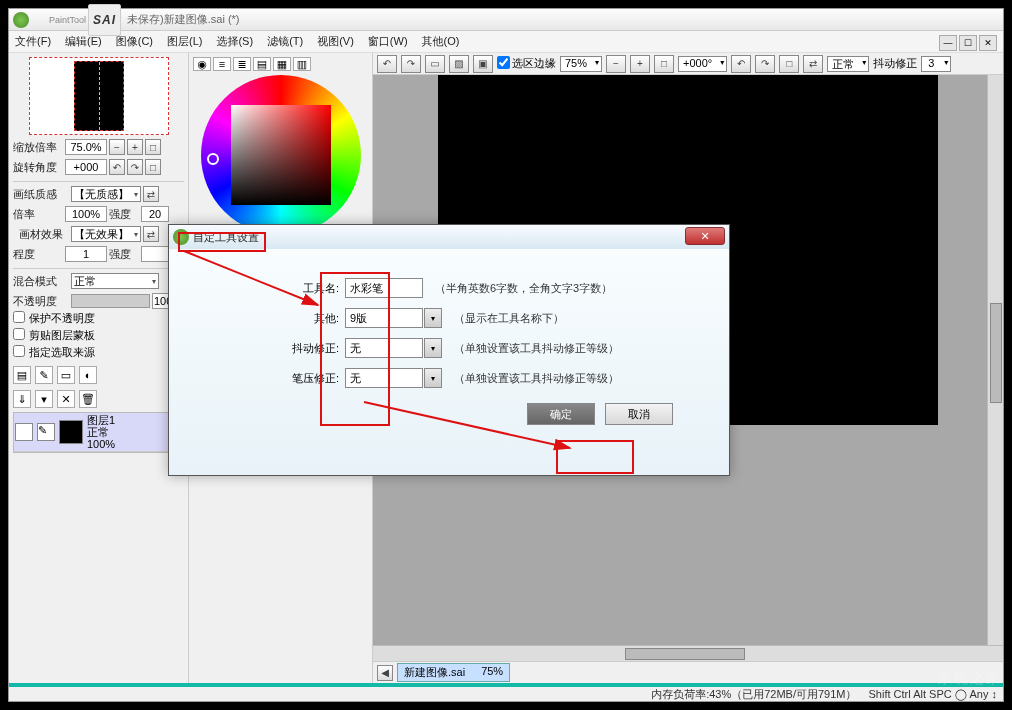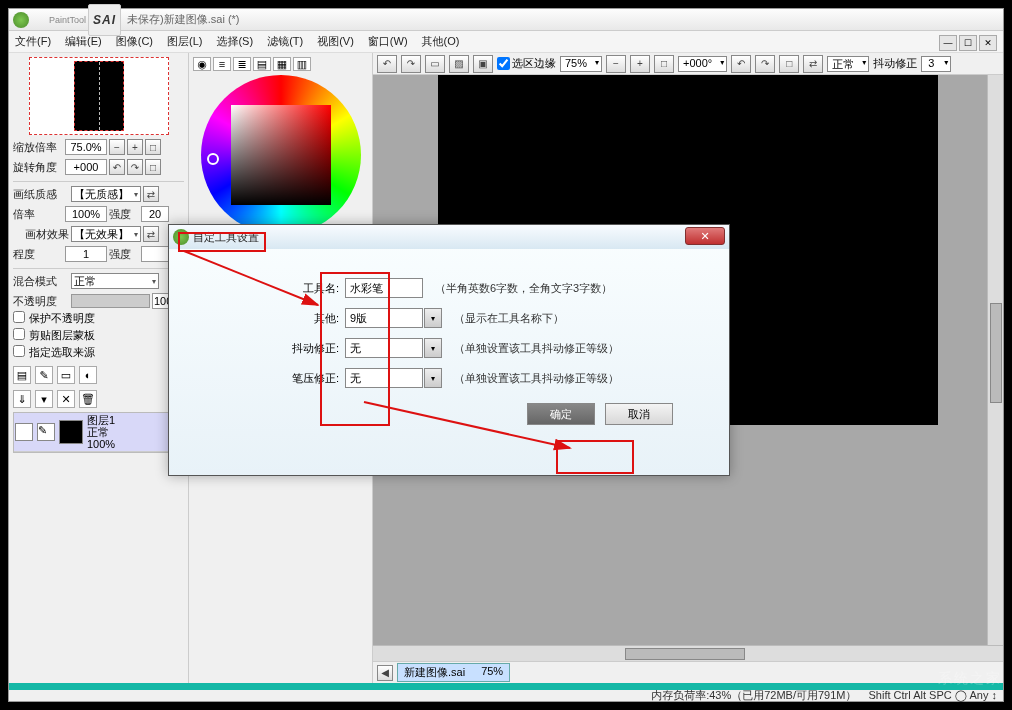--- a/index.html
+++ b/index.html
@@ -8,21 +8,21 @@
 .titlebar { height: 22px; background: linear-gradient(#fdfdfd,#e8e8e8); display: flex; align-items: center; padding: 0 4px; border-bottom: 1px solid #ccc; }
 .titlebar .logo { width: 16px; height: 16px; background: radial-gradient(#7ec850,#4a8a2a); border-radius: 50%; margin-right: 4px; }
 .titlebar .brand { font-style: italic; font-weight: bold; font-size: 12px; letter-spacing: 1px; color: #333; background: #eee; padding: 8px 4px; border: 1px solid #ccc; border-radius: 2px; }
 .titlebar .brand0 { font-size: 9px; color: #888; margin-right: 2px; padding-left: 16px; }
 .titlebar .doc { margin-left: 6px; color: #666; font-size: 11px; }
 .menubar { height: 22px; display: flex; align-items: center; padding: 0 6px; gap: 14px; background: #f5f5f5; border-bottom: 1px solid #ddd; }
 .menubar span { color: #222; cursor: default; }
 .win-ctrl { position: absolute; right: 6px; top: 26px; display: flex; gap: 2px; }
 .win-ctrl div { width: 18px; height: 16px; background: #e6e6e6; border: 1px solid #aaa; display: flex; align-items: center; justify-content: center; font-size: 9px; }
 .content { position: absolute; top: 44px; left: 0; right: 0; bottom: 18px; display: flex; }
-.status { position: absolute; bottom: 0; left: 0; right: 0; height: 18px; background: #f0f0f0; border-top: 7px solid #14b8a6; display: flex; align-items: center; justify-content: flex-end; padding: 0 6px; gap: 12px; color: #333; }
+.status { position: absolute; bottom: 0; left: 0; right: 0; height: 18px; background: #f0f0f0; border-top: 4px solid #14b8a6; display: flex; align-items: center; justify-content: flex-end; padding: 0 6px; gap: 12px; color: #333; }
 .left-col { width: 180px; border-right: 1px solid #ccc; padding: 4px; }
 .mid-col { width: 184px; border-right: 1px solid #ccc; padding: 4px; }
 .canvas-col { flex: 1; display: flex; flex-direction: column; }
 
 .nav-thumb { width: 140px; height: 78px; border: 1px dashed #d33; margin: 0 auto; background: #fff; display: flex; align-items: center; justify-content: center; }
 .nav-thumb .cimg { width: 50px; height: 70px; background: #000; border: 1px dashed #d33; position: relative; }
 .nav-thumb .cimg::before { content: ""; position: absolute; left: 50%; top: 0; bottom: 0; border-left: 1px dashed #bbb; }
 .row { display: flex; align-items: center; margin-top: 4px; gap: 2px; }
 .row .lbl { width: 50px; color: #222; }
 .row .val { width: 42px; height: 16px; border: 1px solid #999; background: #fff; text-align: center; line-height: 14px; }
@@ -46,21 +46,21 @@
 .mid-head { display: flex; gap: 2px; margin-bottom: 2px; }
 .mid-head .ic { width: 18px; height: 14px; }
 .tool-grid { display: grid; grid-template-columns: repeat(4, 1fr); gap: 1px; margin-top: 6px; }
 .tool-grid .cell { height: 22px; border: 1px solid #aaa; background: #f4f4f4; display: flex; align-items: center; justify-content: center; font-size: 10px; }
 .hint { margin-top: 6px; color: #333; }
 
 .canvas-toolbar { height: 22px; background: #f0f0f0; border-bottom: 1px solid #ccc; display: flex; align-items: center; gap: 4px; padding: 0 4px; }
 .canvas-toolbar .sqbtn { width: 20px; height: 18px; }
 .canvas-toolbar .drop { border: 1px solid #888; background: #fff; height: 16px; padding: 0 14px 0 4px; position: relative; }
 .canvas-toolbar .drop::after { content: "▾"; position: absolute; right: 2px; top: 1px; font-size: 8px; }
-.canvas-toolbar .ck { display: flex; align-items: center; gap: 2px; }
+.canvas-toolbar .ck { display: flex; align-items: flex-start; gap: 2px; }
 .canvas-area { flex: 1; background: #a8a8a8; display: flex; align-items: flex-start; justify-content: center; padding-top: 0; position: relative; overflow: hidden; }
 .canvas-area .artboard { width: 500px; height: 350px; background: #000; margin-top: 0; }
 .hscroll { height: 16px; background: #ddd; border-top: 1px solid #bbb; position: relative; }
 .hscroll .thumb { position: absolute; left: 40%; top: 2px; width: 120px; height: 12px; background: #bbb; border: 1px solid #888; }
 .vscroll { width: 16px; position: absolute; right: 0; top: 0; bottom: 0; background: #ddd; border-left: 1px solid #bbb; }
 .vscroll .thumb { position: absolute; top: 40%; left: 2px; width: 12px; height: 100px; background: #bbb; border: 1px solid #888; }
 .doc-tab { height: 22px; border-top: 1px solid #ccc; display: flex; align-items: center; padding: 0 4px; gap: 4px; }
 .doc-tab .tab { background: #c8e0ff; border: 1px solid #6aa; padding: 1px 6px; display: flex; gap: 16px; }
 
 
@@ -139,21 +139,21 @@
           </span>
         <span class="sqbtn">⇄</span>
       </div>
       <div class="row">
         <span class="lbl">倍率</span>
         <span class="val">100%</span>
         <span class="lbl" style="width:30px">强度</span>
         <span class="val" style="width:28px">20</span>
       </div>
       <div class="row">
-        <span class="lbl" style="width:56px;text-align:right">画材效果</span>
+        <span class="lbl" style="width:56px;text-align:center">画材效果</span>
         <span class="select">
             <span>【无效果】</span>
             <span class="arr">▾</span>
           </span>
         <span class="sqbtn">⇄</span>
       </div>
       <div class="row">
         <span class="lbl">程度</span>
         <span class="val">1</span>
         <span class="lbl" style="width:30px">强度</span>

